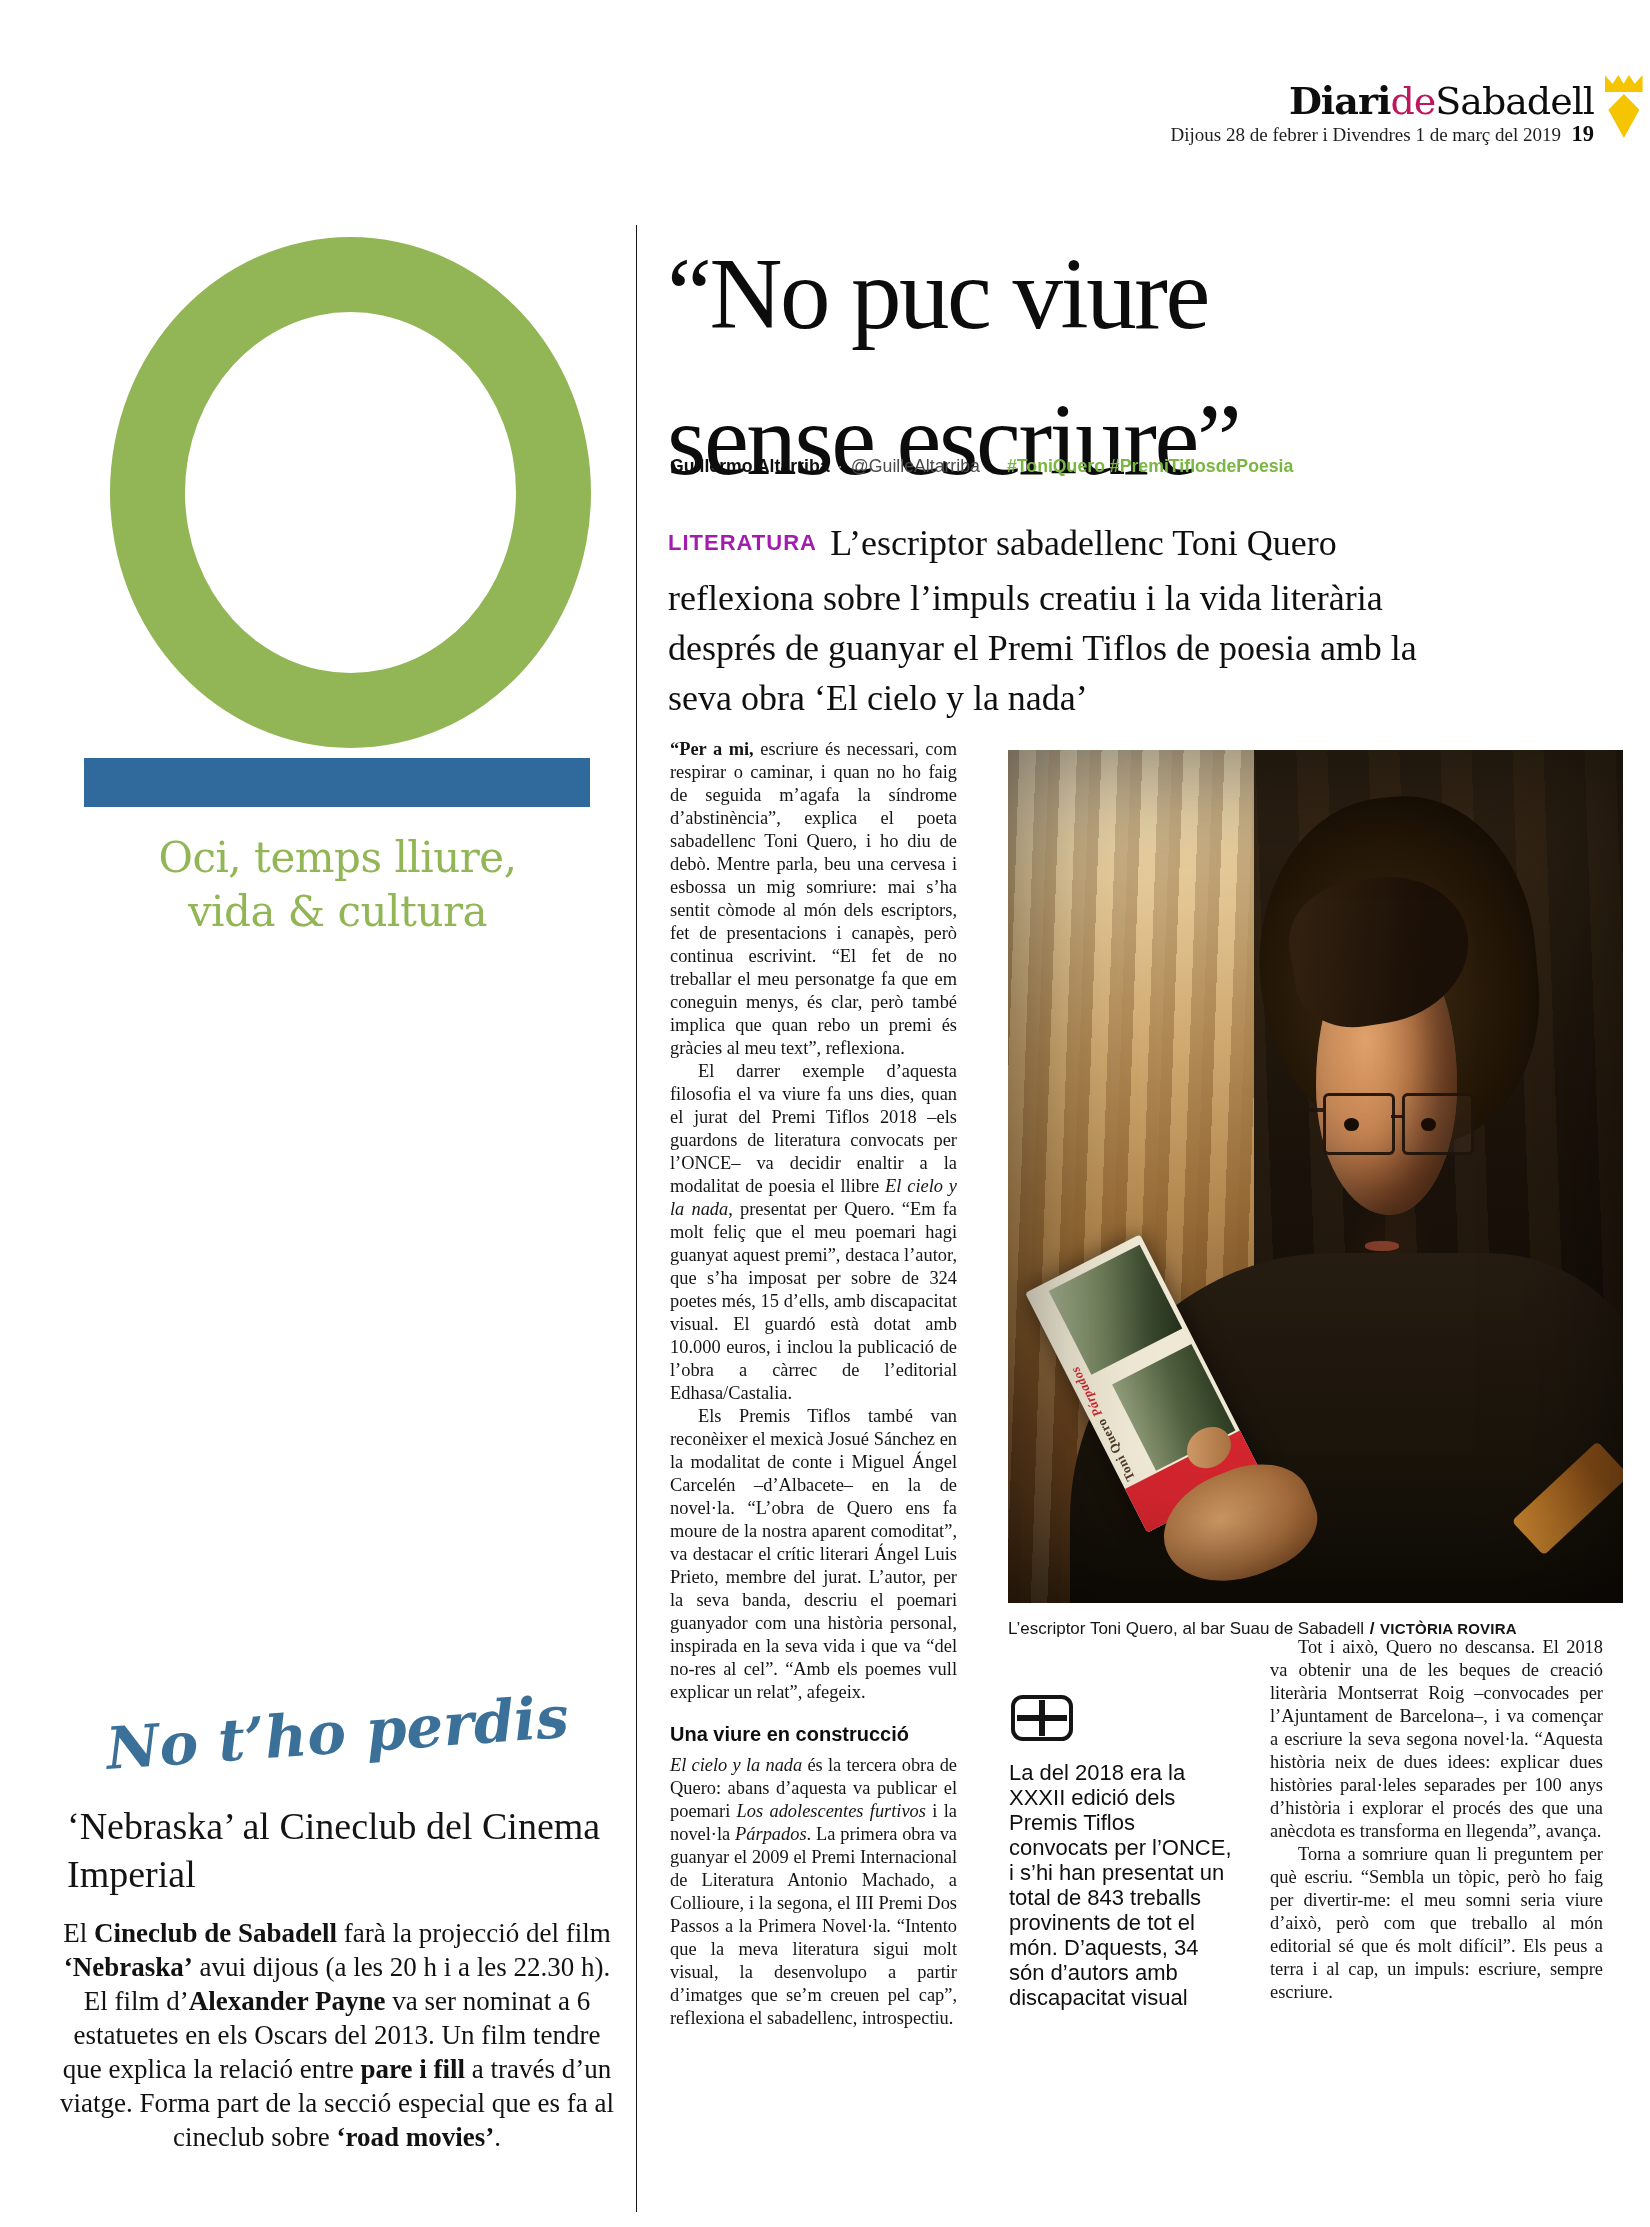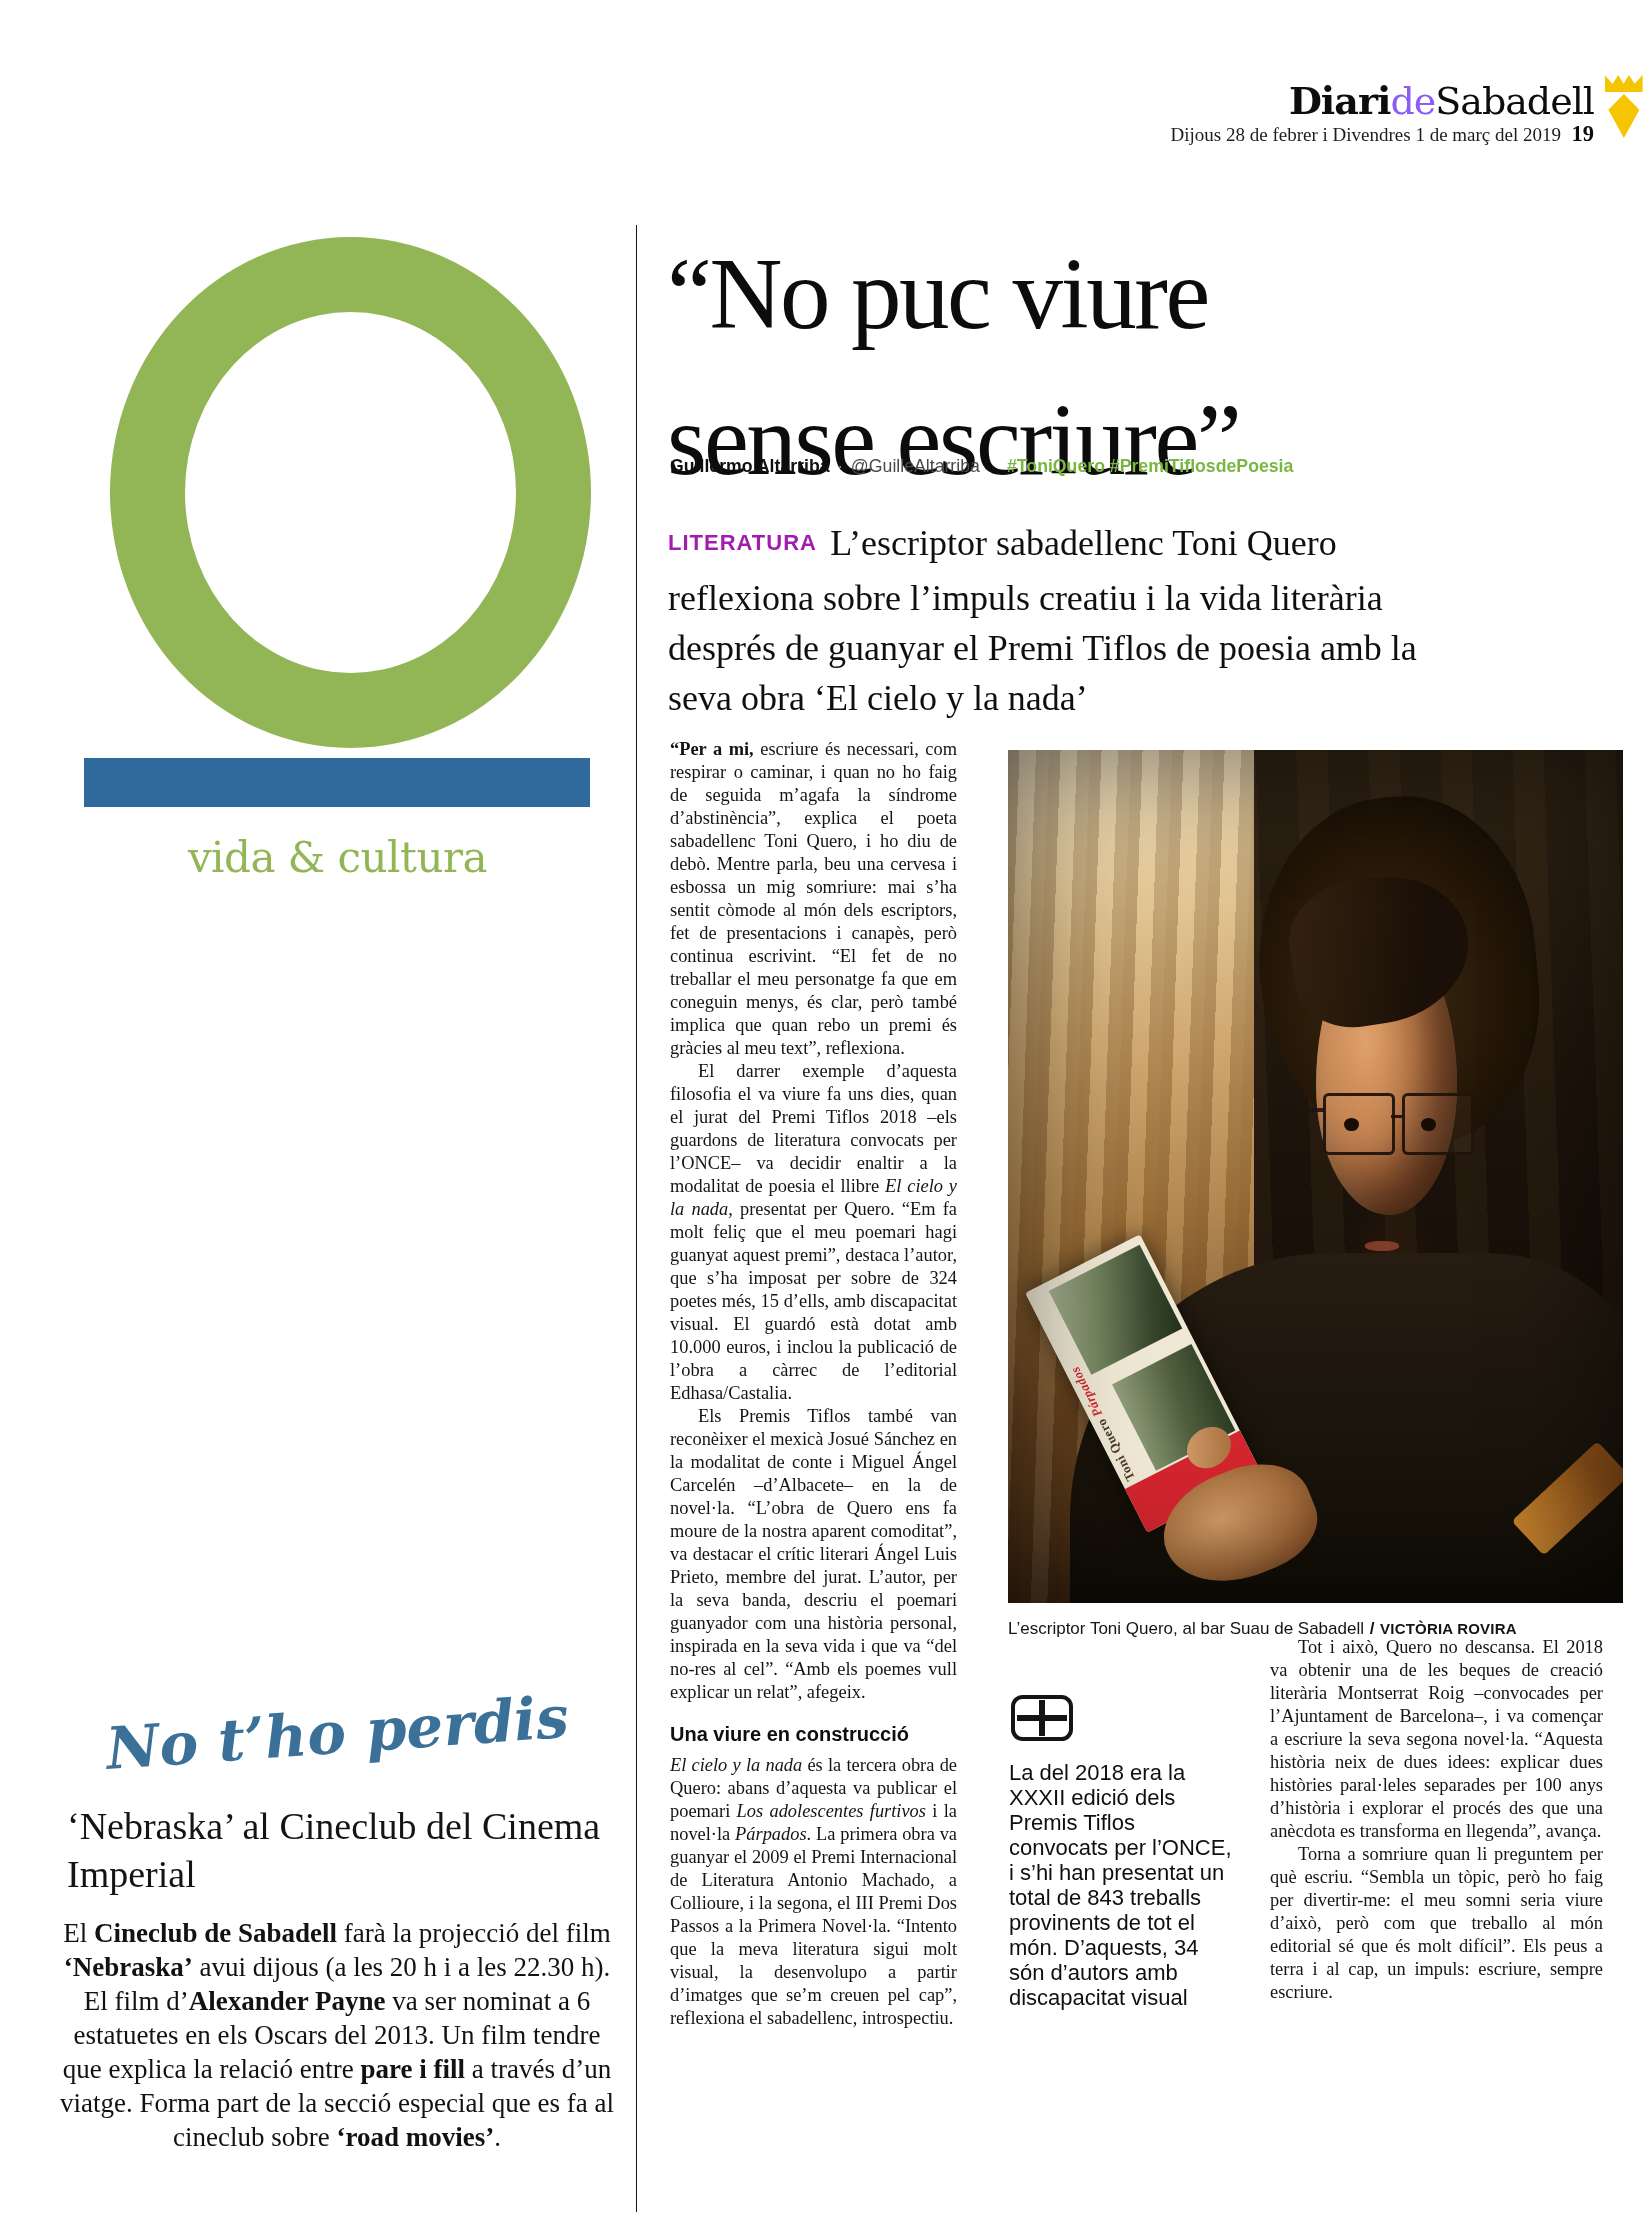--- a/index.html
+++ b/index.html
@@ -3,21 +3,21 @@
 <meta charset="utf-8">
 <style>
   html,body{margin:0;padding:0;background:#fff;}
   .page{position:relative;width:1651px;height:2227px;background:#fff;overflow:hidden;
         font-family:"Liberation Serif",serif;color:#111;}
 
   
   .masthead-brand{position:absolute;top:78px;right:57px;white-space:nowrap;
     font-family:"DejaVu Serif",serif;font-size:38px;letter-spacing:-1px;color:#0d0d0d;}
   .brand-diari{font-weight:700;}
-  .brand-de{color:#8b5cf6;font-weight:400;}
+  .brand-de{color:#be185d;font-weight:400;}
   .brand-sabadell{font-weight:400;}
   .masthead-date{position:absolute;top:121px;right:57px;white-space:nowrap;
     font-size:19px;color:#1d1d1d;}
   .masthead-page{font-weight:700;font-size:22.5px;margin-left:10.5px;color:#0d0d0d;}
   .crest{position:absolute;top:75px;right:4.8px;width:45px;height:63px;}
   .crest-crown{position:absolute;top:0;left:3.4px;width:38px;height:17px;
     clip-path:polygon(0 100%,100% 100%,100% 0,79% 52%,64% 0,50% 52%,36% 0,21% 52%,0 0);}
   .crest-diamond{position:absolute;top:19px;left:7.2px;width:31px;height:44px;
     clip-path:polygon(50% 0,100% 36%,50% 100%,0 36%);}
 
@@ -140,20 +140,21 @@
     <div class="crest-crown" style="background: rgb(244, 197, 0);"></div>
     <div class="crest-diamond" style="background: rgb(244, 197, 0);"></div>
   </div>
   <div class="masthead-date">
     <span>Dijous 28 de febrer i Divendres 1 de març del 2019</span><span class="masthead-page">19</span>
   </div>
 
   <div class="letter-o" style="border-color: rgb(146, 182, 86);"></div>
   <div class="blue-bar" style="background: rgb(48, 106, 156);"></div>
   <div class="section-title" style="color: rgb(146, 182, 86);">
+    <div>Oci, temps lliure,</div>
     <div>vida &amp; cultura</div>
   </div>
 
   <div class="dont-miss" style="color: rgb(59, 113, 152);">No t’ho perdis</div>
   <div class="nebraska-heading">‘Nebraska’ al Cineclub del Cinema Imperial</div>
   <div class="nebraska-para"><span>El </span><span class="b">Cineclub de Sabadell</span><span> farà la projecció del film </span><span class="b">‘Nebraska’</span><span> avui dijous (a les 20 h i a les 22.30 h). El film d’</span><span class="b">Alexander Payne</span><span> va ser nominat a 6 estatuetes en els Oscars del 2013. Un film tendre que explica la relació entre </span><span class="b">pare i fill</span><span> a través d’un viatge. Forma part de la secció especial que es fa al cineclub sobre </span><span class="b">‘road movies’</span><span>.</span></div>
 
   <div class="v-rule"></div>
 
   <div class="headline">

